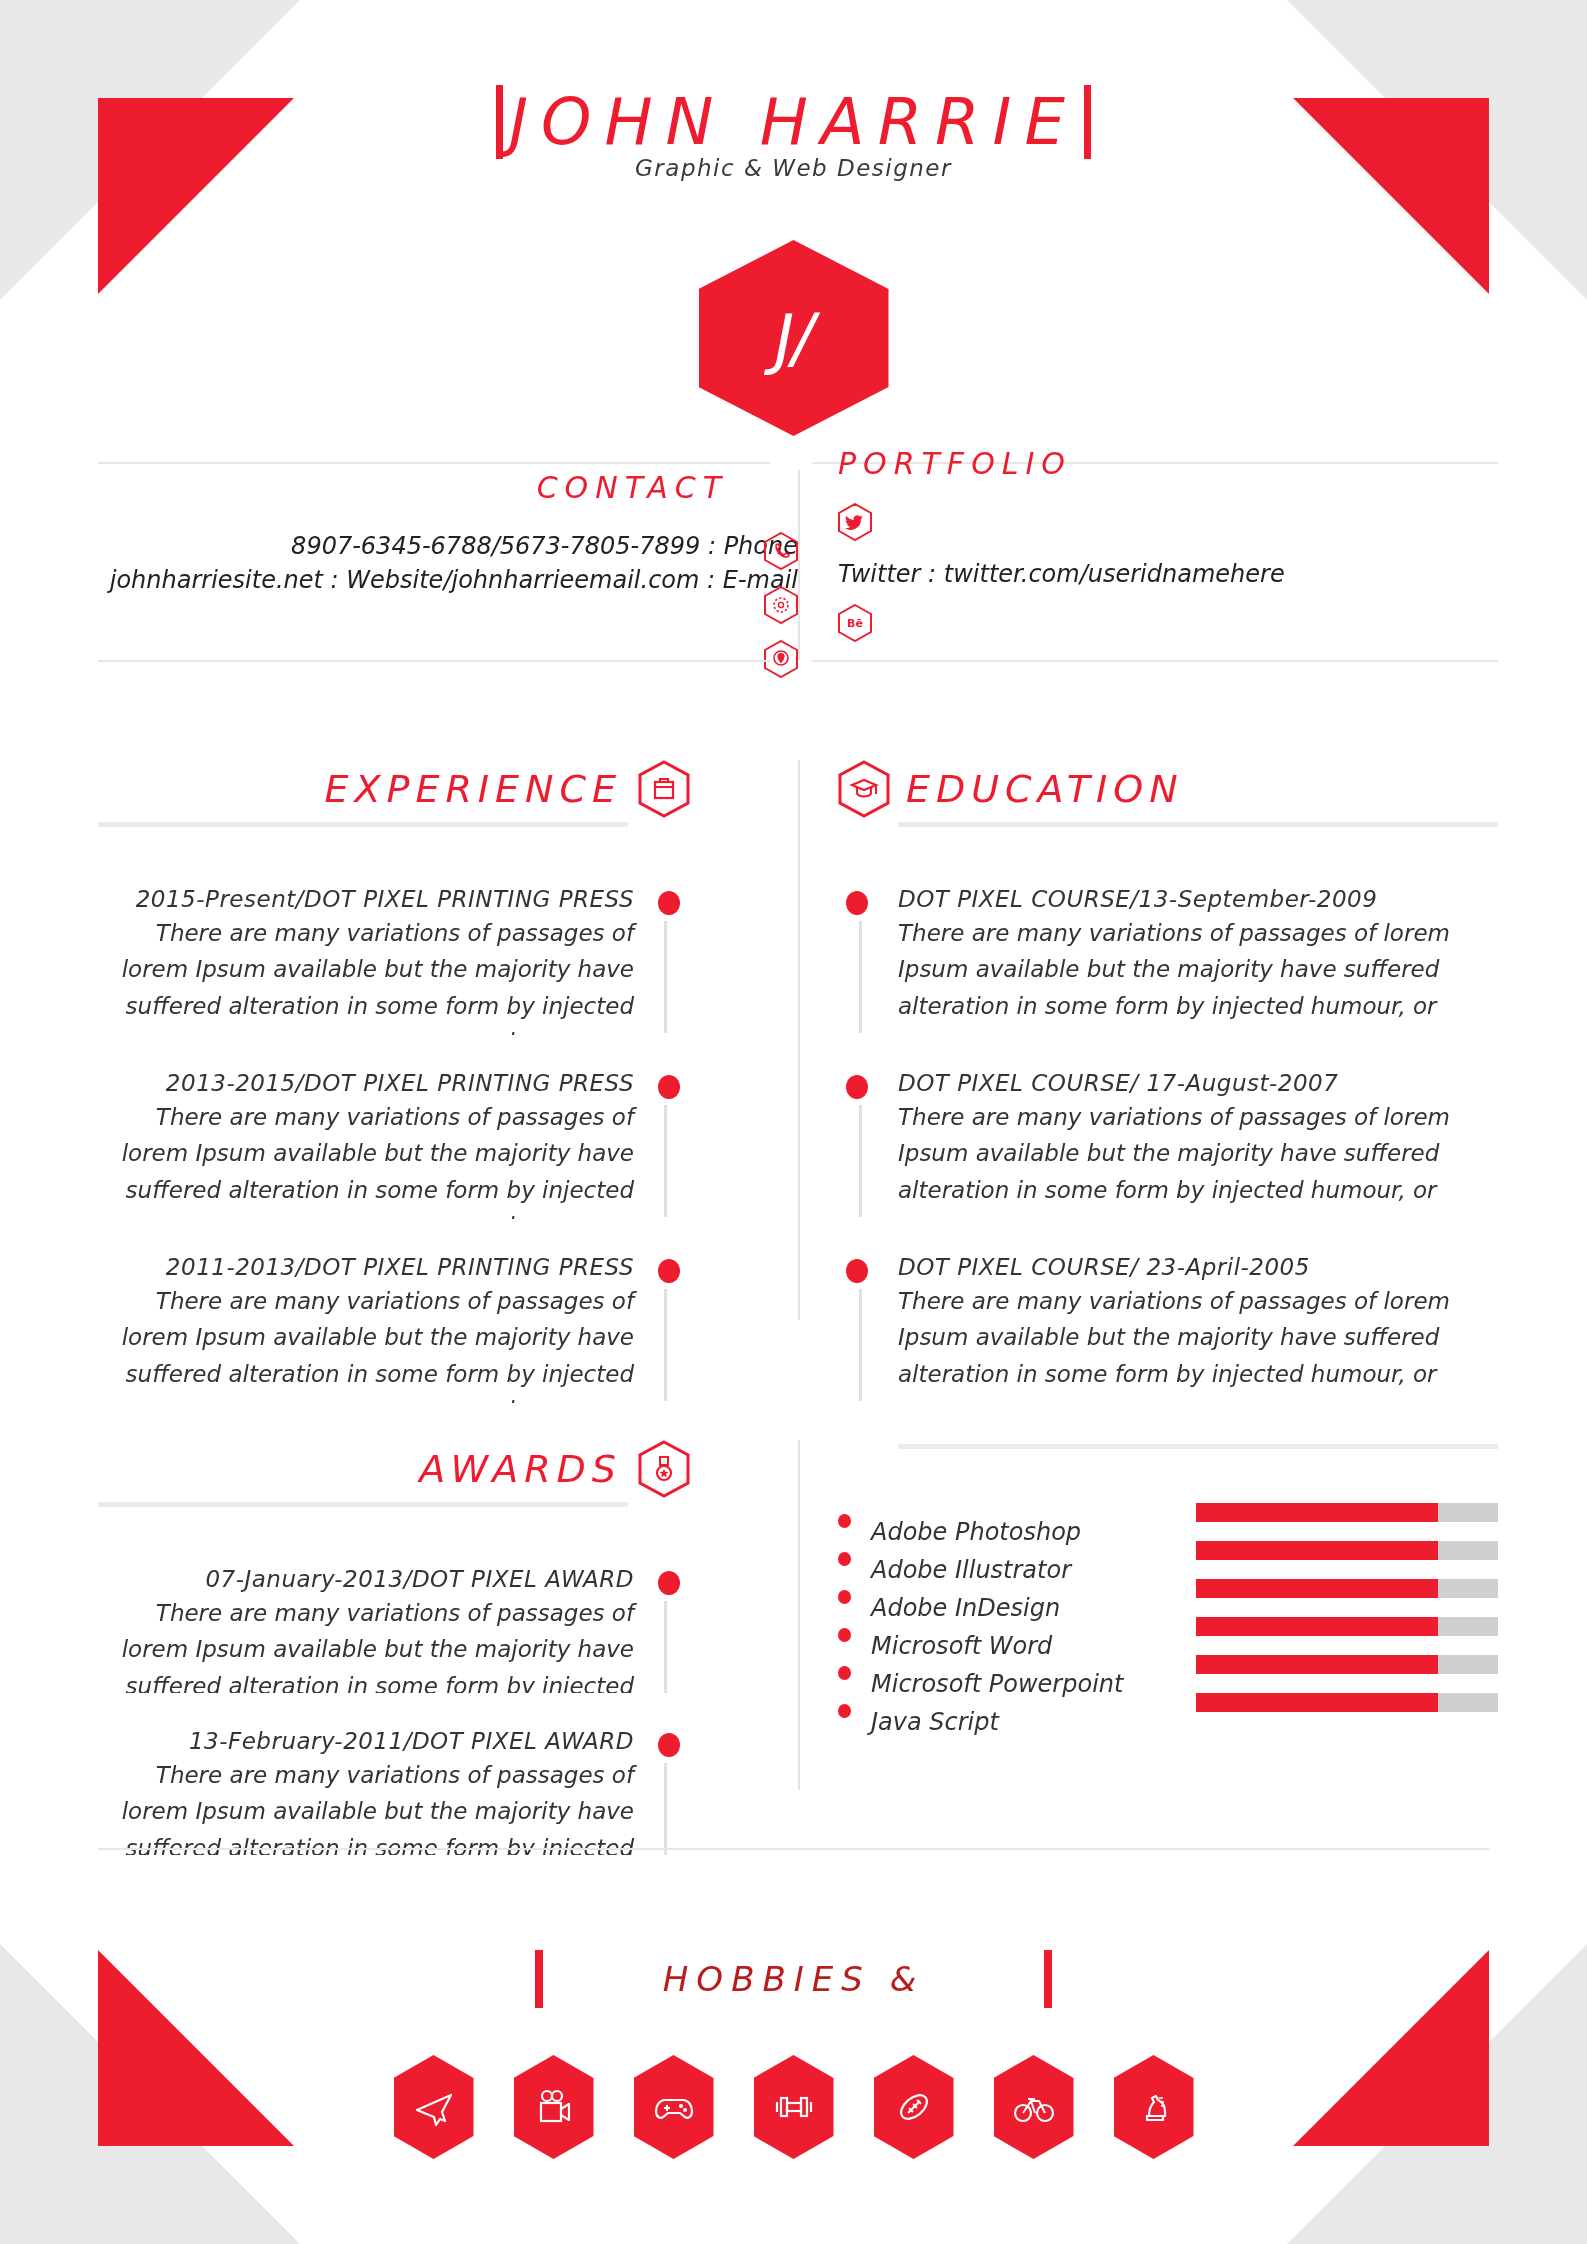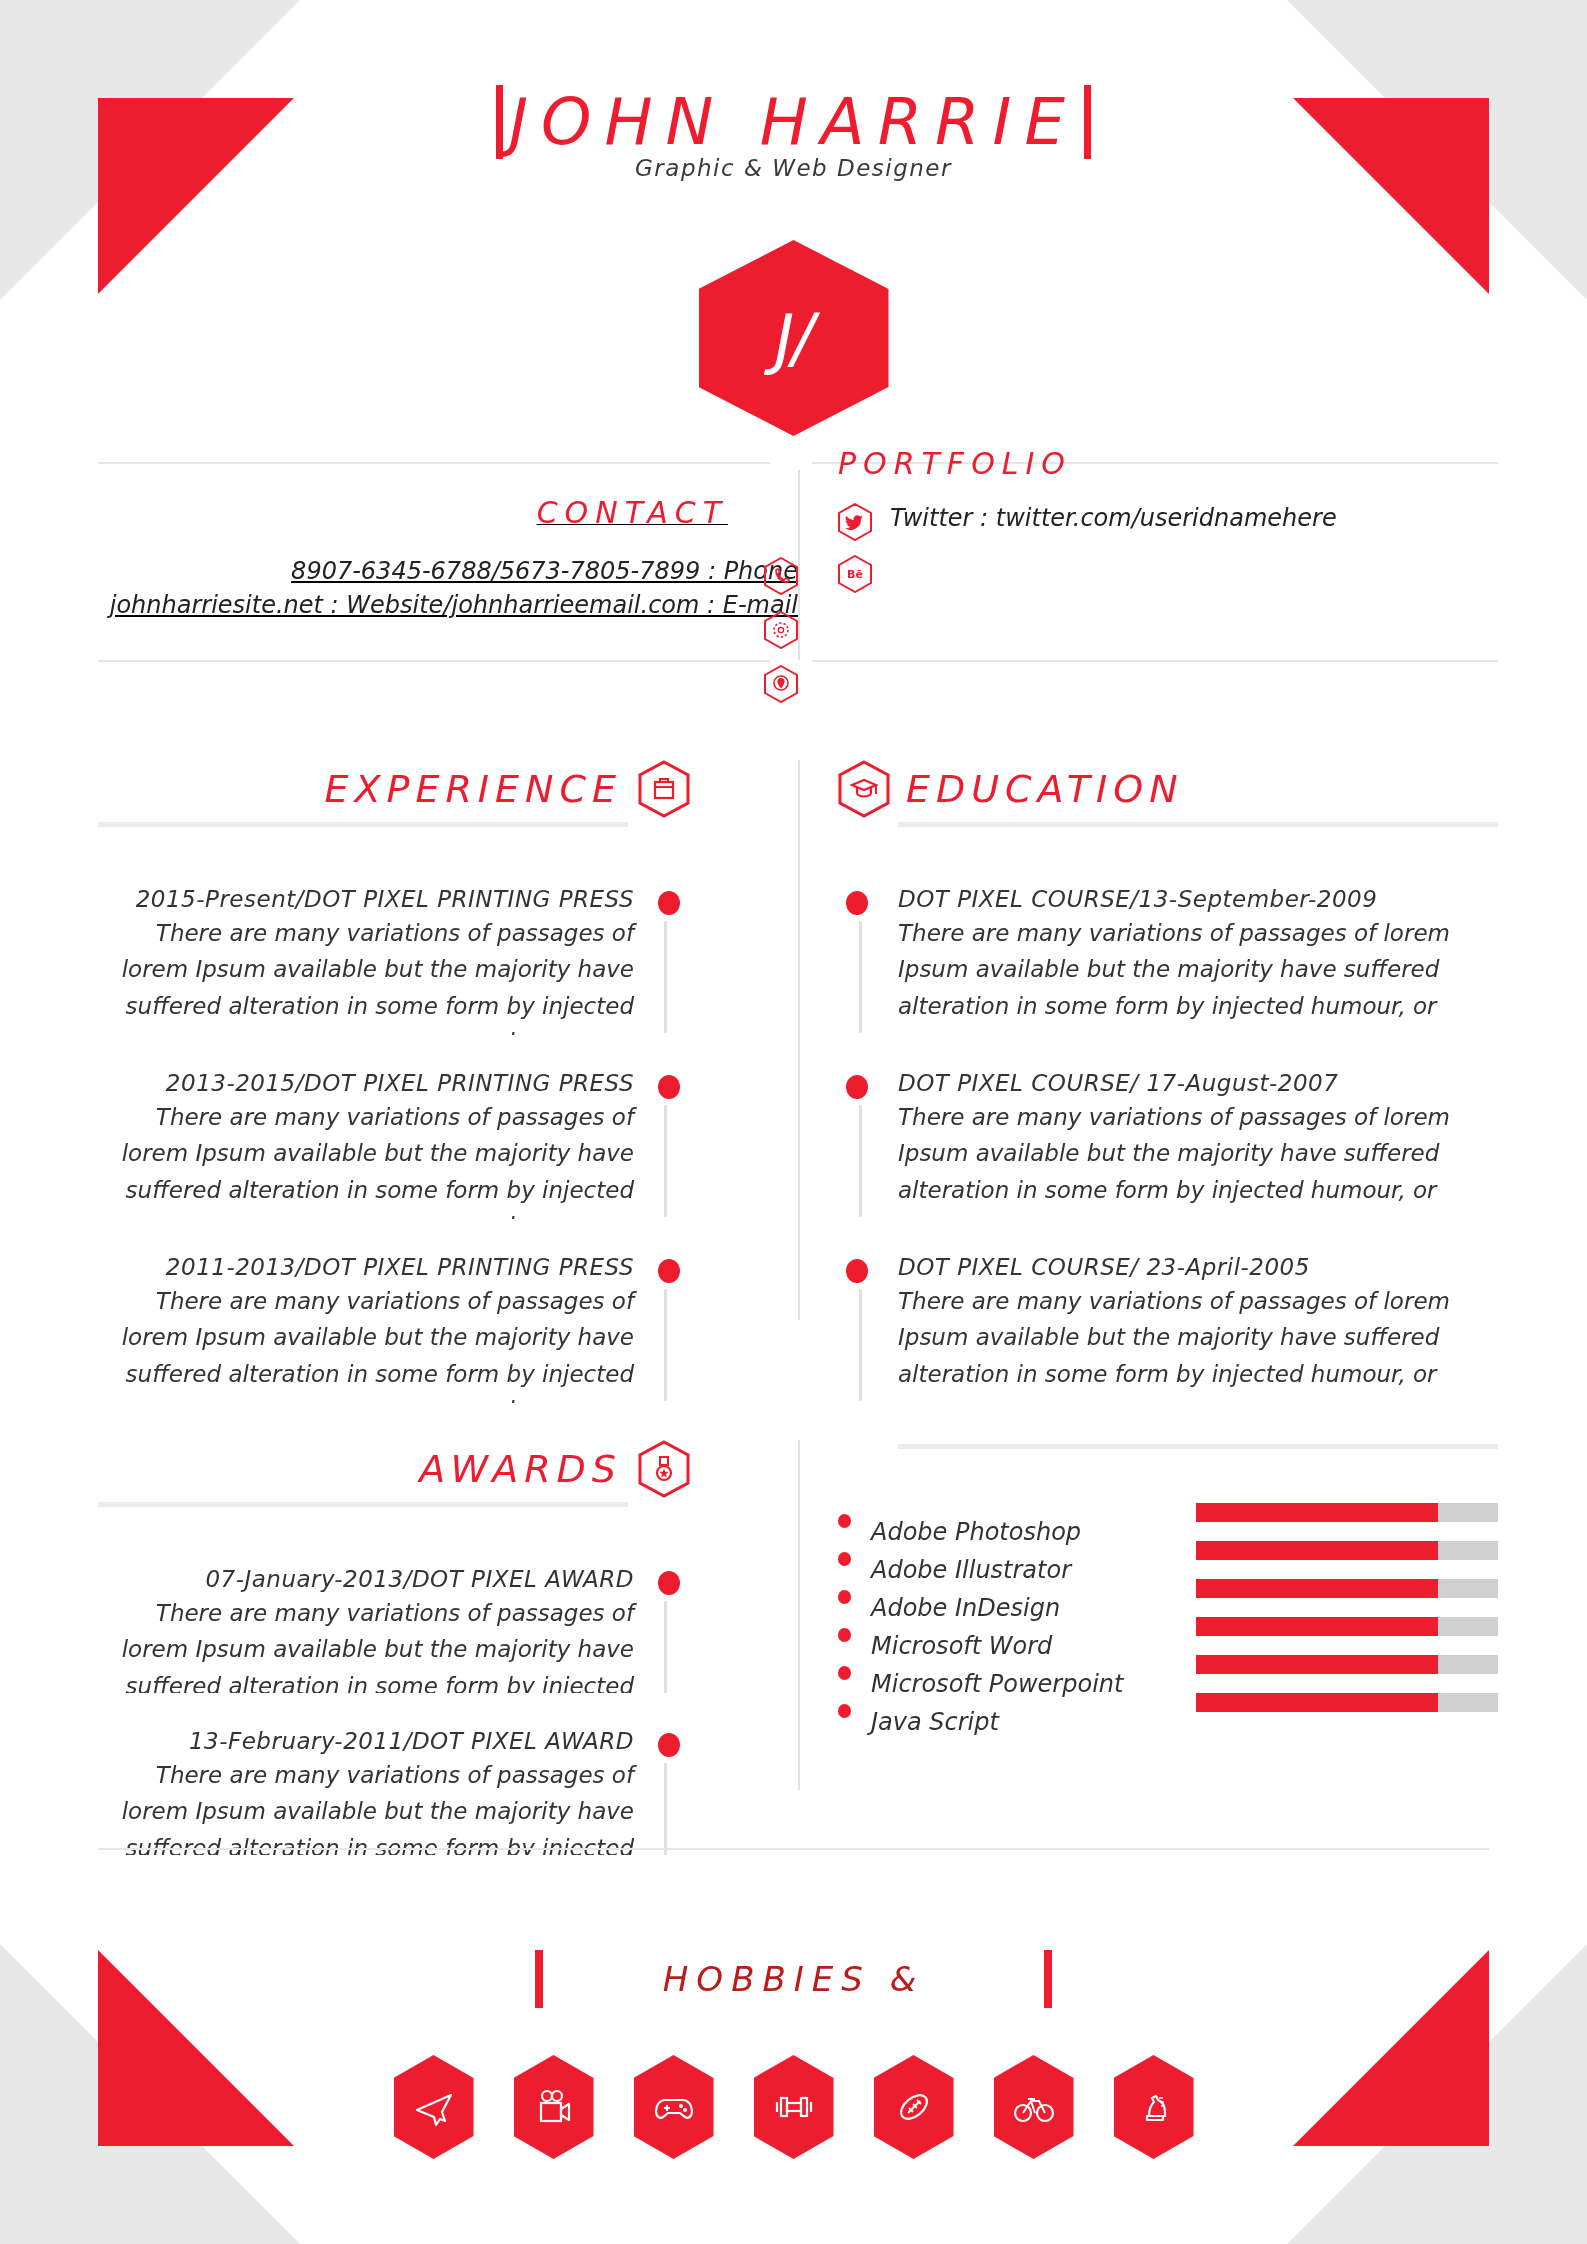--- a/index.html
+++ b/index.html
@@ -57,29 +57,29 @@
   .sec-head{display:flex;align-items:center;gap:16px;}
   .sec-head.right{justify-content:flex-end;}
   .sec-title{font-size:38px;letter-spacing:6px;color:#ed1c2e;font-style:italic;font-weight:400;white-space:nowrap;}
   .hexicon{
     width:52px;height:58px;flex:0 0 auto;position:relative;
   }
   .hexicon svg{width:52px;height:58px;display:block;}
   .headline-underline{height:5px;background:#ececec;margin-top:4px;}
 
   
-  #contact-block{position:absolute;left:98px;top:495px;width:700px;text-decoration:underline;}
+  #contact-block{position:absolute;left:98px;top:470px;width:700px;}
   #portfolio-block{position:absolute;left:838px;top:446px;width:660px;}
   .ct-title{font-size:30px;letter-spacing:7px;color:#ed1c2e;font-style:italic;}
   .contact-lines{margin-top:24px;font-size:24px;color:#222;font-style:italic;line-height:1.42;text-align:right;}
   .contact-icons{position:absolute;right:0;top:62px;display:flex;flex-direction:column;gap:16px;}
   .mini-hex{width:34px;height:38px;}
   .mini-hex svg{width:34px;height:38px;display:block;}
   .pf-rows{margin-top:22px;display:flex;flex-direction:column;gap:14px;}
-  .pf-row{display:flex;align-items:flex-start;gap:18px;}
+  .pf-row{display:flex;align-items:flex-start;gap:18px;flex-direction:column;}
   .pf-text{font-size:24px;color:#222;font-style:italic;line-height:1.3;}
 
   
   .col-left{position:absolute;left:98px;width:592px;}
   .col-right{position:absolute;left:838px;width:660px;}
 
   .entry{position:relative;margin-bottom:34px;height:150px;overflow:hidden;}
   .entry .etitle{font-size:23px;color:#333;font-style:italic;letter-spacing:.5px;line-height:1.3;}
   .entry .ebody{font-size:23px;color:#333;font-style:italic;line-height:1.58;}
   

